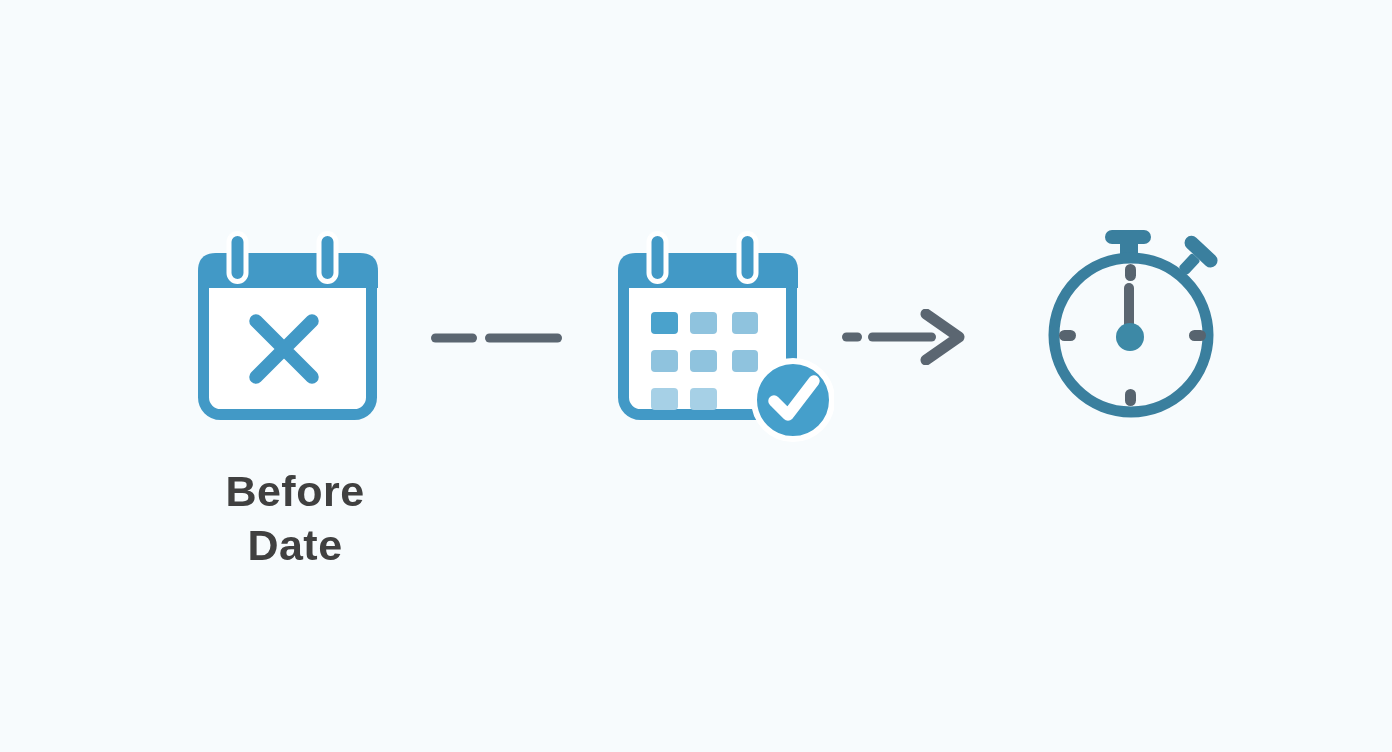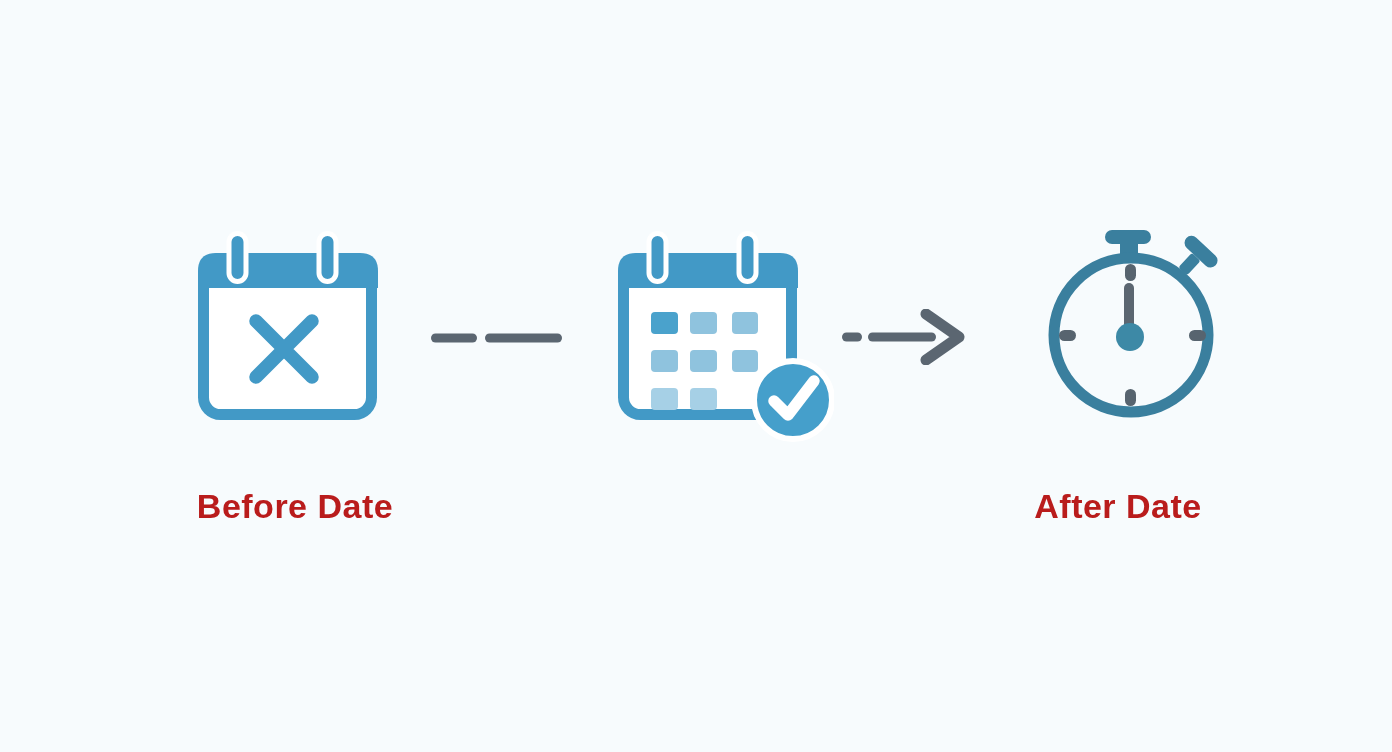--- a/index.html
+++ b/index.html
@@ -15,26 +15,26 @@
     position: relative;
   }
   .stage {
     position: absolute;
     inset: 0;
   }
   .abs { position: absolute; }
 
   .step-label {
     position: absolute;
-    top: 485px;
+    top: 464px;
     text-align: center;
     font-weight: 700;
-    font-size: 34px;
+    font-size: 43px;
     line-height: 1.26;
-    color: #b91c1c;
+    color: #404040;
     letter-spacing: 0.5px;
   }
   #label-before      { left: 195px; width: 200px; }
   #label-retroactive { left: 566px; width: 280px; }
   #label-after       { left: 943px; width: 350px; white-space: nowrap; }
 
   #icon-calendar-x     { left: 196px; top: 231px; }
   #icon-calendar-check { left: 616px; top: 231px; }
   #icon-stopwatch      { left: 1038px; top: 230px; }
   #connector-dashes    { left: 431px; top: 333px; }
@@ -101,15 +101,14 @@
     <rect x="21" y="100" width="17" height="11" rx="5.5" fill="#57646f"></rect>
 
     <line x1="91" y1="58" x2="91" y2="105" stroke="#5b6671" stroke-width="10" stroke-linecap="round"></line>
 
     <circle cx="92" cy="107" r="14" fill="#3d89a6"></circle>
   </svg>
 
   <div id="label-before" class="step-label">Before Date</div>
 
 
-  <div id="label-after" class="step-label">After Date</div>
 
 </div>
 
 </body></html>

